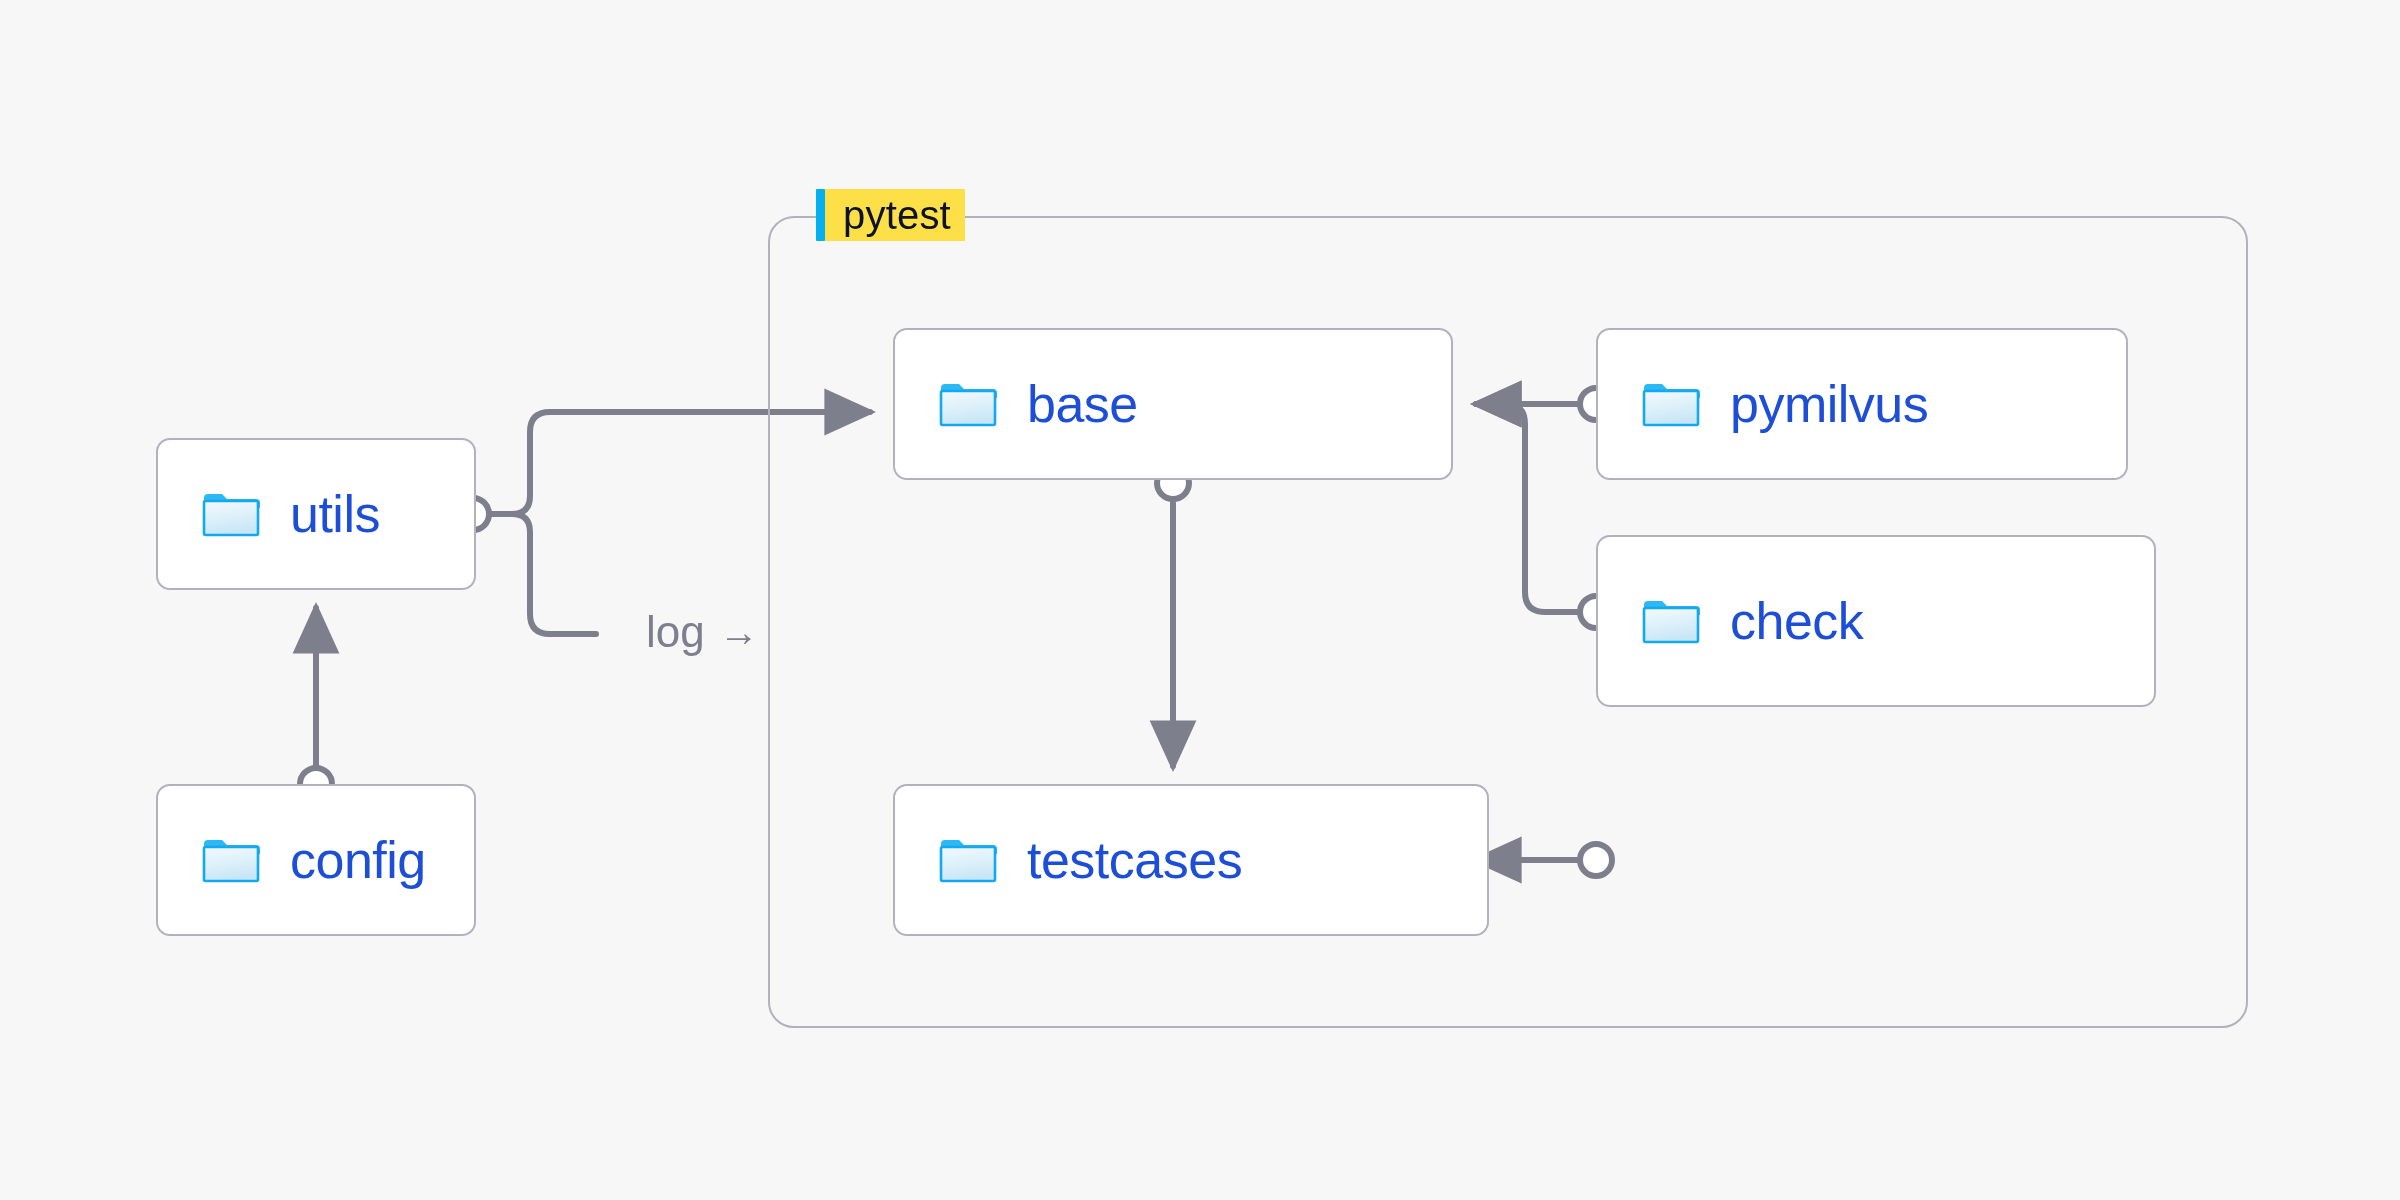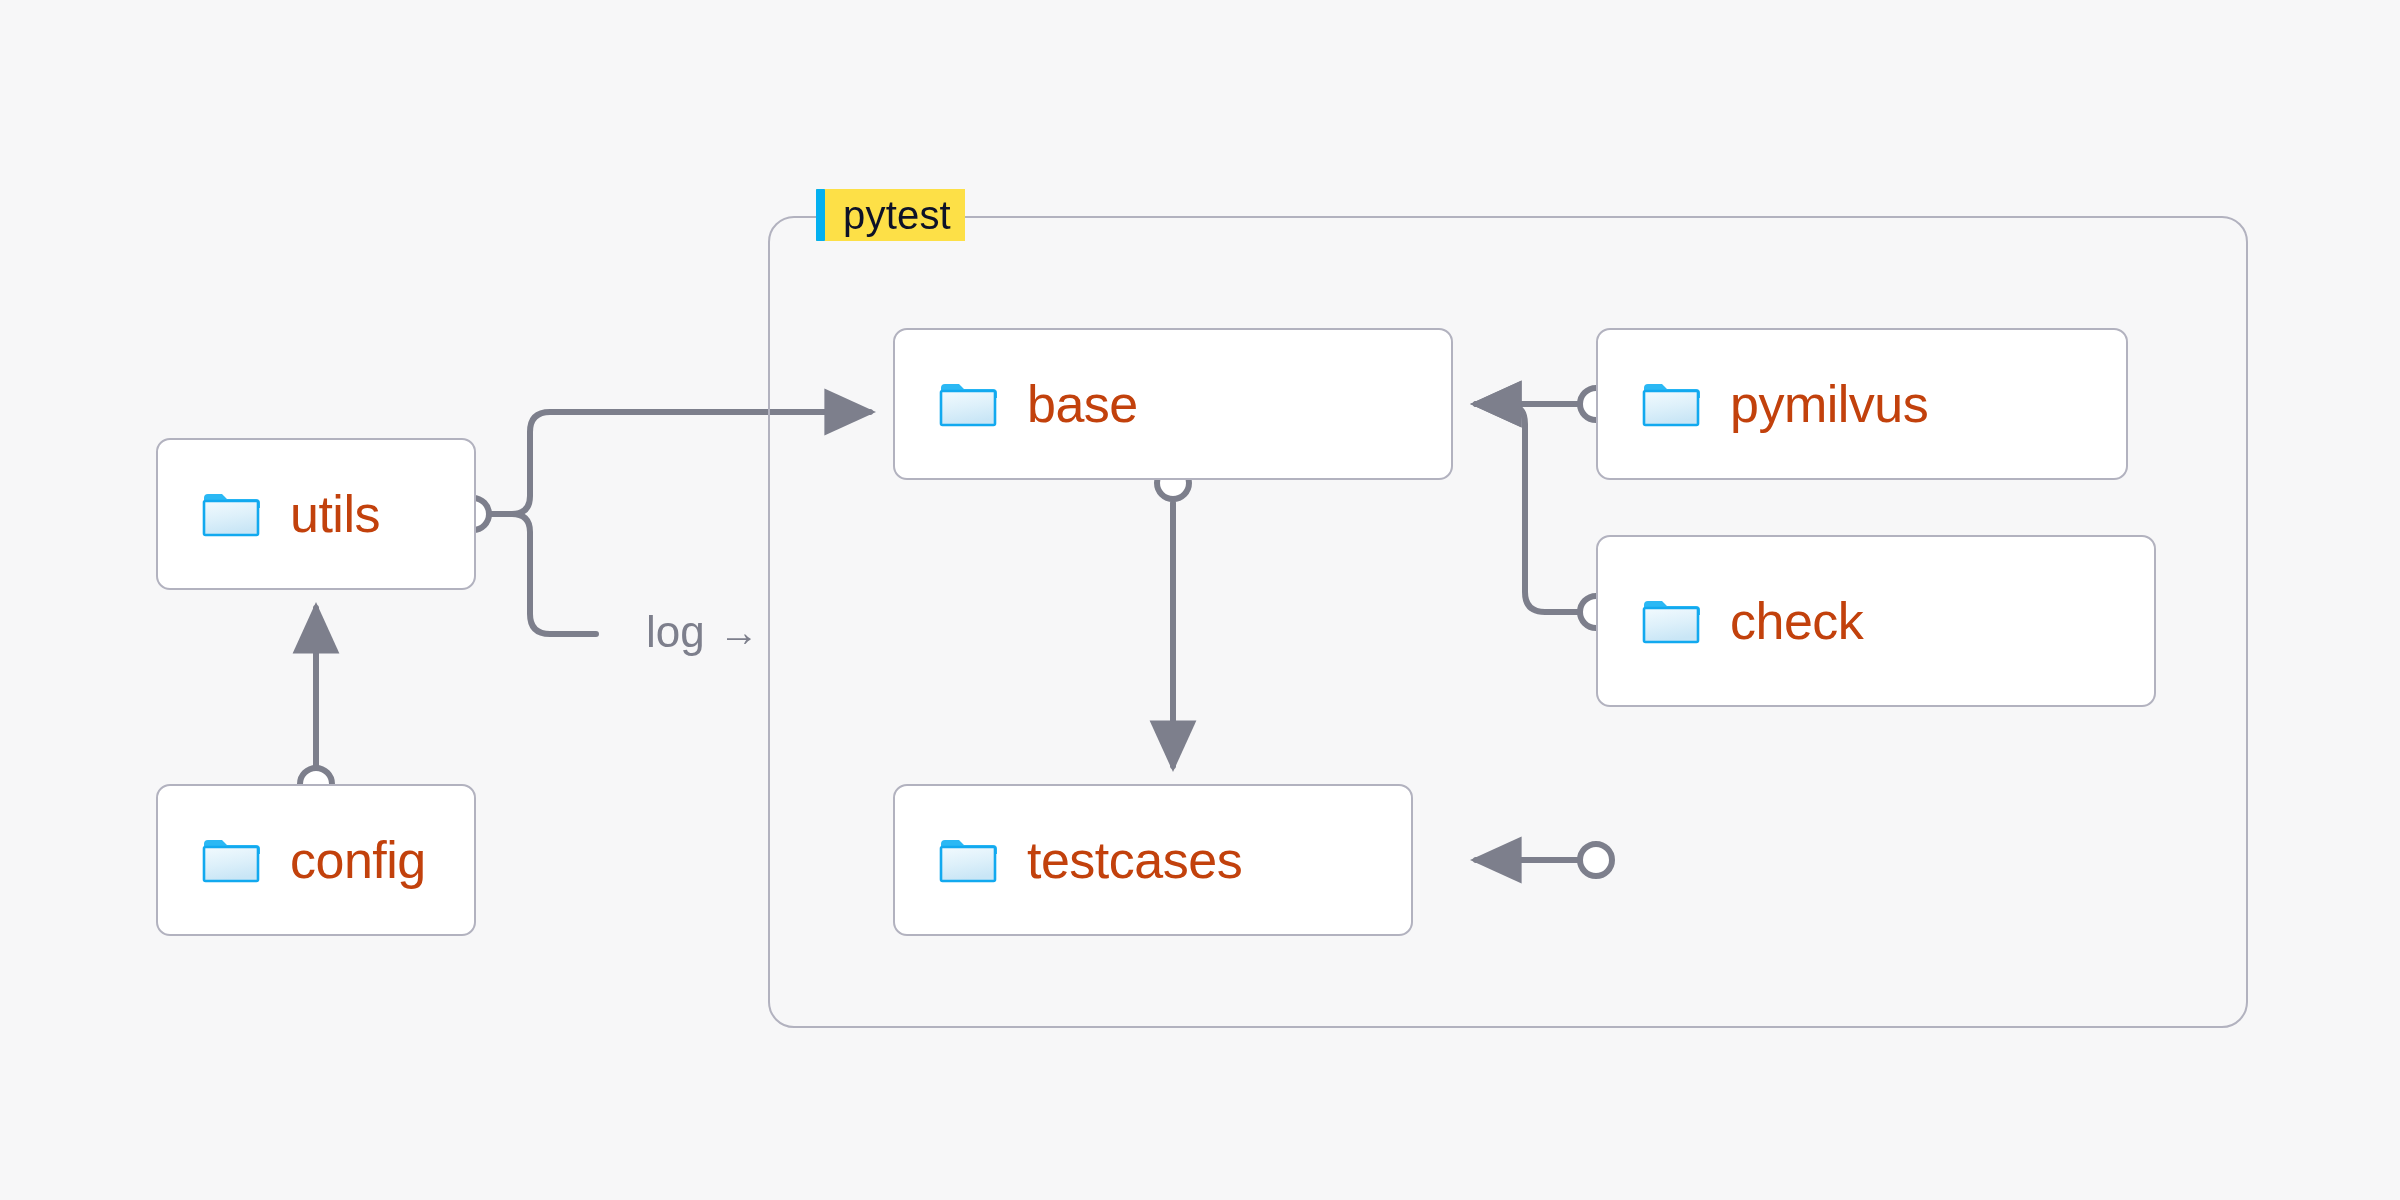--- a/index.html
+++ b/index.html
@@ -65,21 +65,21 @@
     background: #ffffff;
     border: 2px solid #b2b2bf;
     border-radius: 14px;
     display: flex;
     align-items: center;
     padding-left: 44px;
     gap: 30px;
   }
   .node .label {
     font-size: 52px;
-    color: #c2410c;
+    color: #1d4ed8;
     letter-spacing: -0.5px;
     white-space: nowrap;
     line-height: 1;
   }
   .folder-icon {
     flex: 0 0 auto;
     width: 58px;
     height: 48px;
     display: block;
   }
@@ -182,21 +182,21 @@
   </div>
 
   <div class="node" style="left:893px; top:328px; width:560px; height:152px;">
     <svg class="folder-icon" viewBox="0 0 58 48" xmlns="http://www.w3.org/2000/svg">
       <path d="M2 8 q0-4 4-4 h14 l5 5 h29 q4 0 4 4 v5 H2 Z" fill="#2bb8f4"></path>
       <rect x="2" y="11" width="54" height="34" rx="1.5" fill="url(#folderGrad)" stroke="#12a9ef" stroke-width="2.6"></rect>
     </svg>
     <span class="label">base</span>
   </div>
 
-  <div class="node" style="left:893px; top:784px; width:520px; height:152px;">
+  <div class="node" style="left:893px; top:784px; width:596px; height:152px;">
     <svg class="folder-icon" viewBox="0 0 58 48" xmlns="http://www.w3.org/2000/svg">
       <path d="M2 8 q0-4 4-4 h14 l5 5 h29 q4 0 4 4 v5 H2 Z" fill="#2bb8f4"></path>
       <rect x="2" y="11" width="54" height="34" rx="1.5" fill="url(#folderGrad)" stroke="#12a9ef" stroke-width="2.6"></rect>
     </svg>
     <span class="label">testcases</span>
   </div>
 
   <div class="node" style="left:1596px; top:328px; width:532px; height:152px;">
     <svg class="folder-icon" viewBox="0 0 58 48" xmlns="http://www.w3.org/2000/svg">
       <path d="M2 8 q0-4 4-4 h14 l5 5 h29 q4 0 4 4 v5 H2 Z" fill="#2bb8f4"></path>

